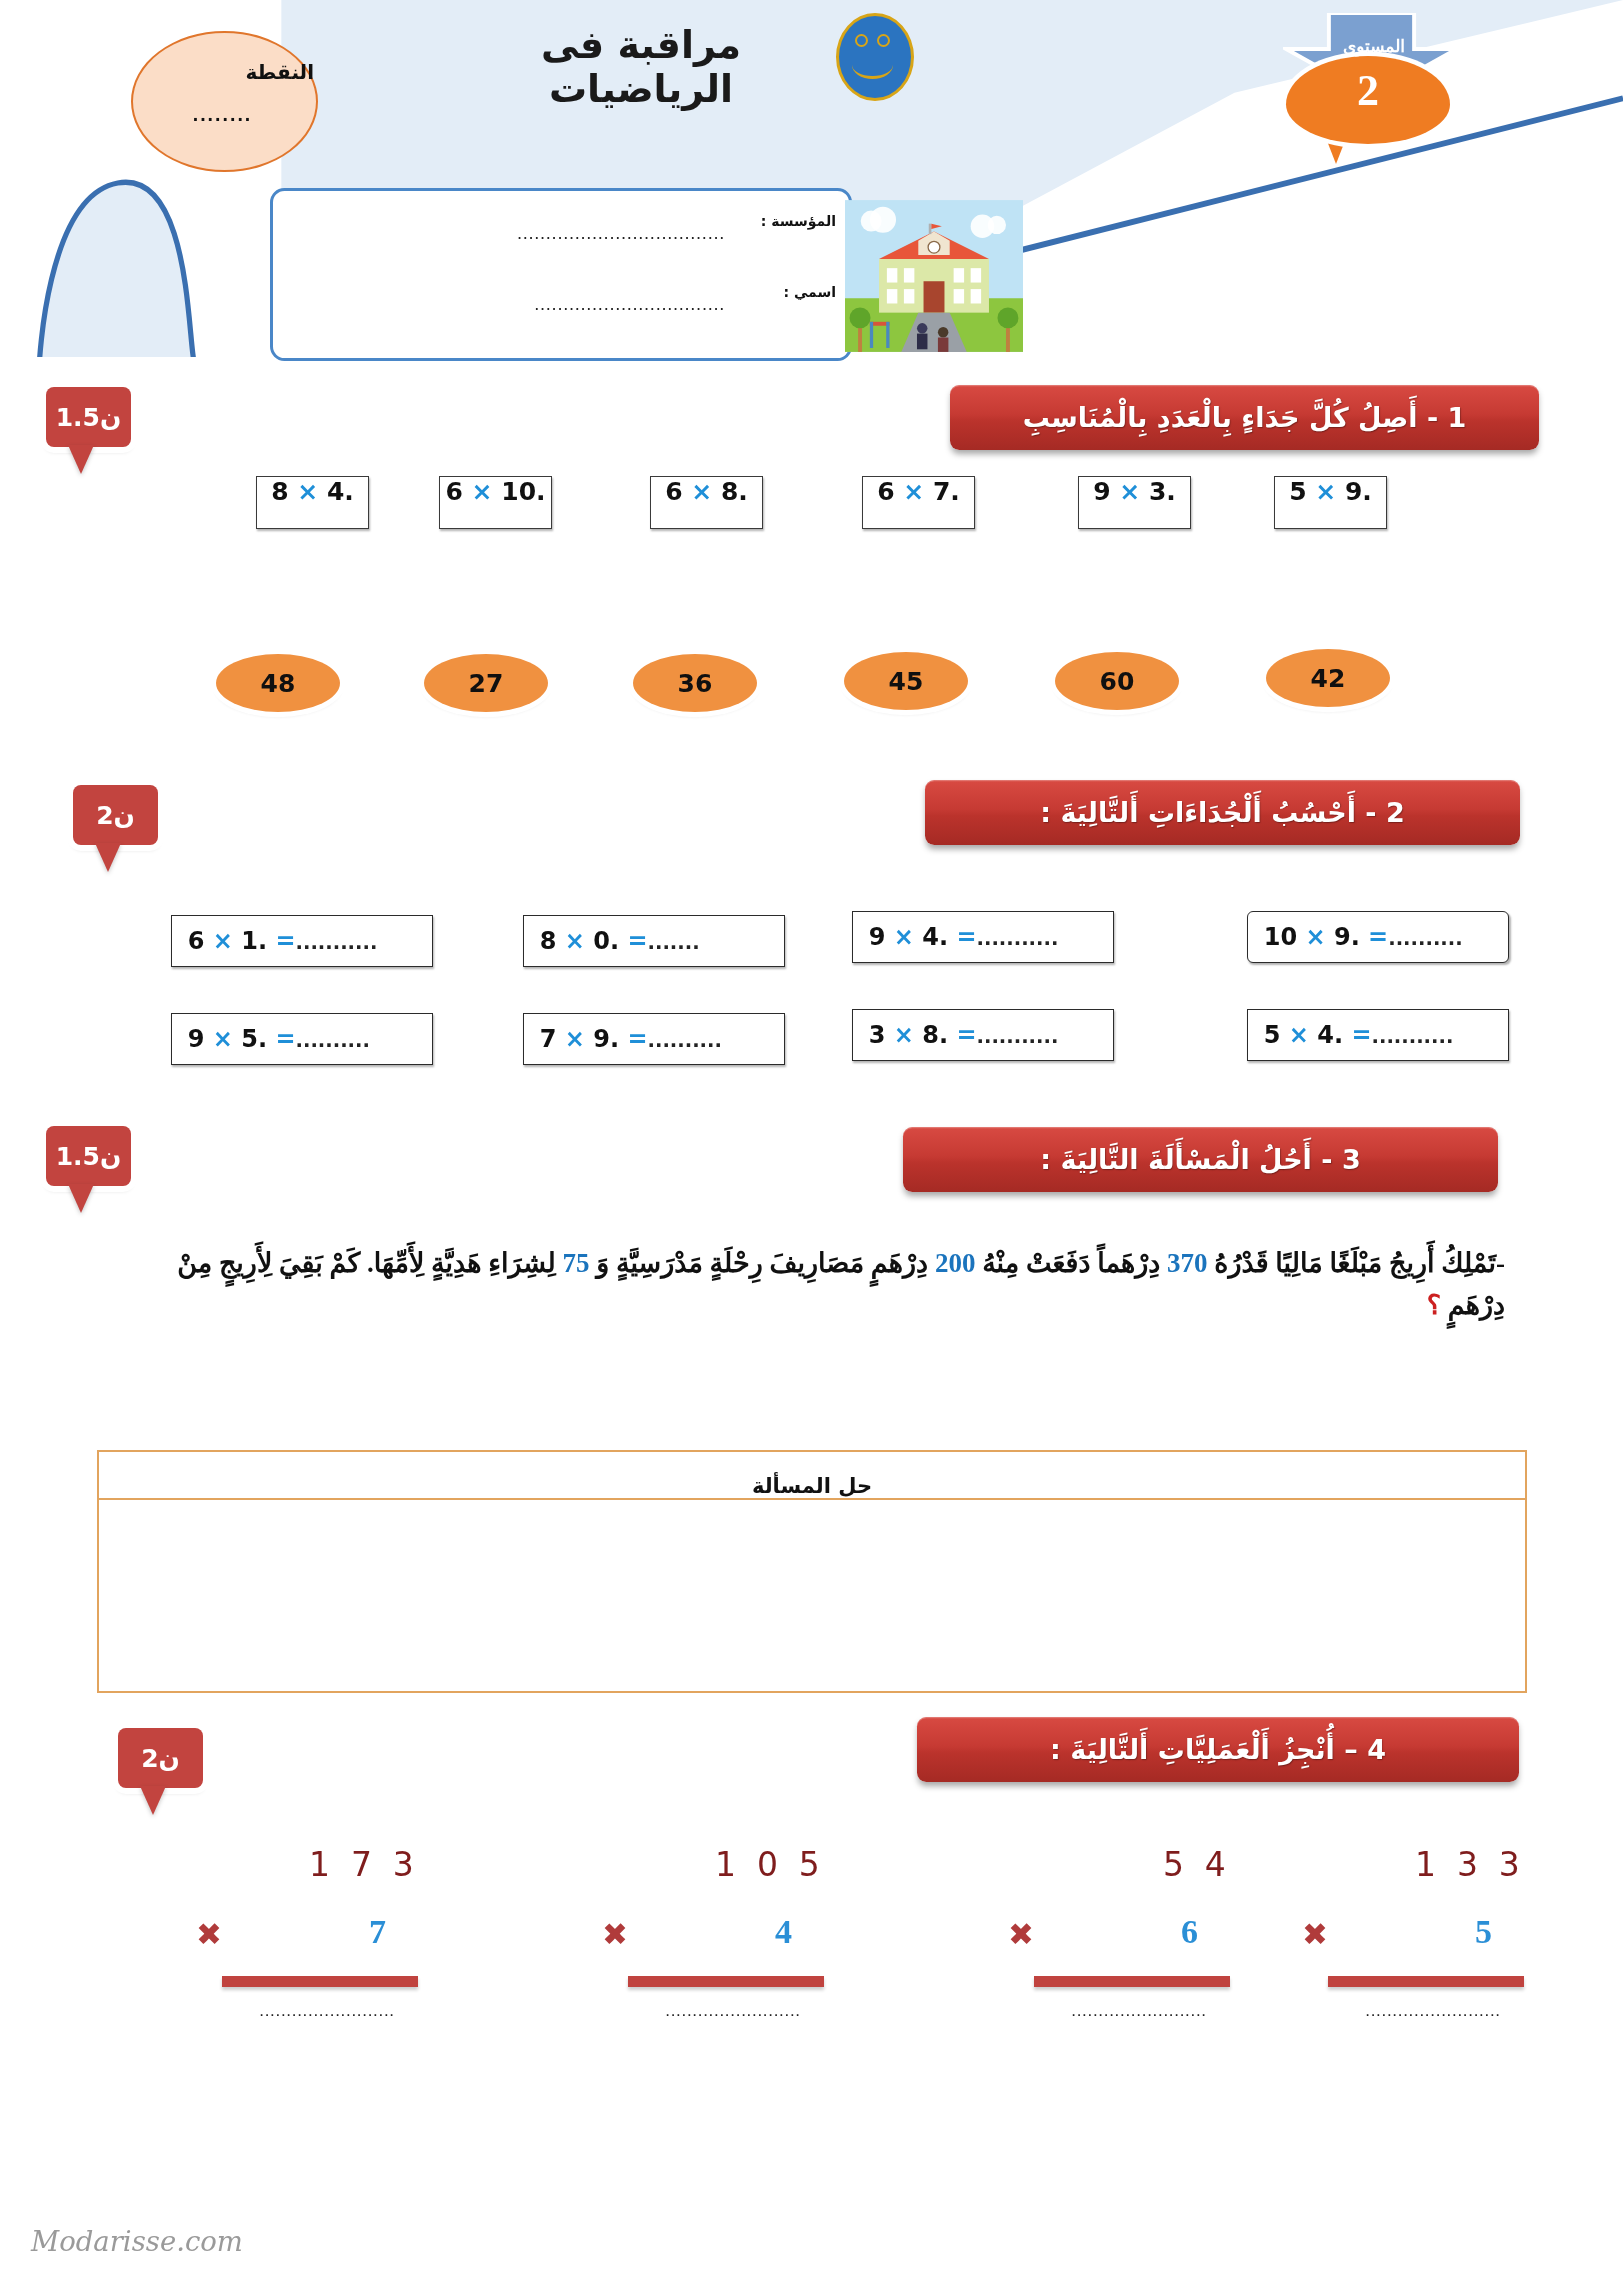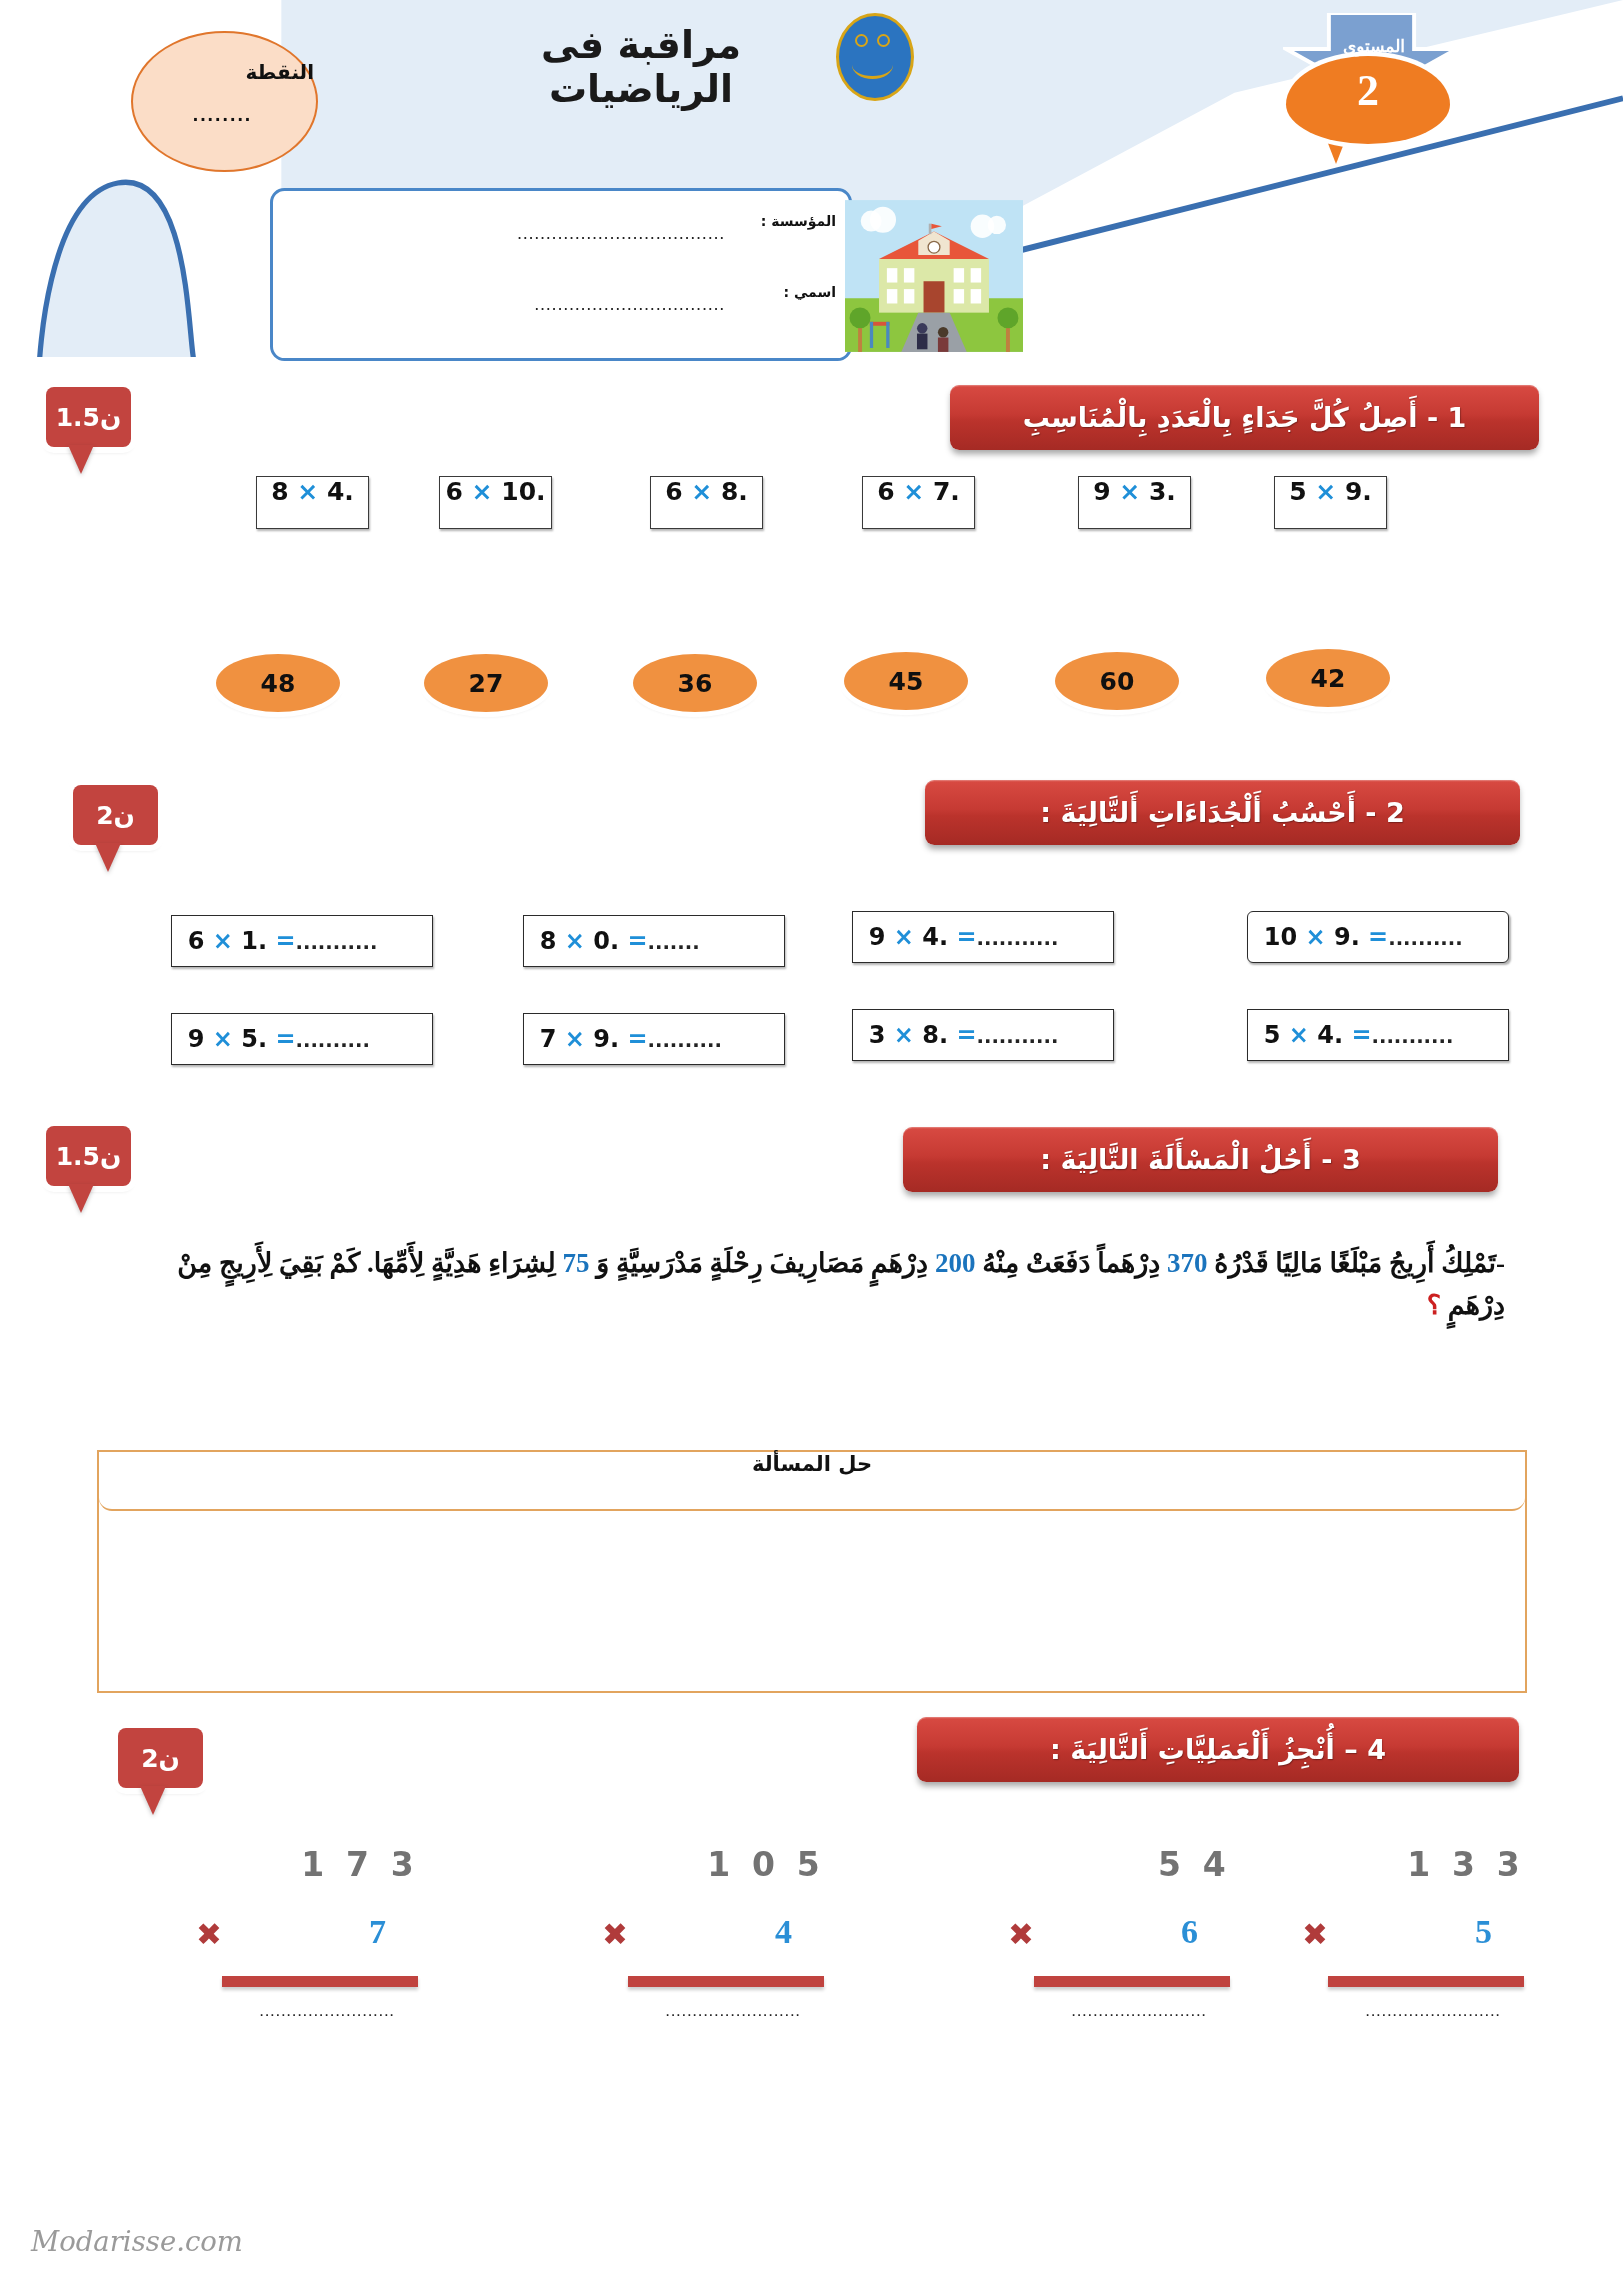--- a/index.html
+++ b/index.html
@@ -189,35 +189,35 @@
   }
   .problem-text .num{color:#1b74bd;font-weight:bold;}
   .problem-text .qm{color:#cc2020;font-weight:bold;}
 
   
   .ans-frame{
     position:absolute;left:97px;top:1450px;width:1430px;height:243px;
     border:2.6px solid #e2a45e;background:#ffffff;box-sizing:border-box;
   }
   .ans-frame-head{
-    position:absolute;left:0;top:0;width:100%;height:59px;
+    position:absolute;left:0;top:0;width:100%;height:48px;
     border-bottom:2.6px solid #e2a45e;box-sizing:border-box;
-    display:flex;align-items:flex-start;justify-content:center;border-radius:13px;
+    display:flex;align-items:flex-end;justify-content:center;
   }
   .ans-frame-head span{font-size:21px;font-weight:bold;color:#111;font-family:"DejaVu Sans", sans-serif;}
   .ans-line{
     position:absolute;left:85px;width:1263px;height:1.3px;
     font-size:19.6px;color:#1a1a1a;letter-spacing:0.7px;overflow:hidden;white-space:nowrap;
     line-height:0;
   }
 
   
   .vmul{position:absolute;width:262px;}
   .vmul .top{
-    position:absolute;right:39px;top:0;font-size:33px;font-weight:bold;color:#737373;
+    position:absolute;right:39px;top:0;font-size:33px;font-weight:normal;color:#7f1d1d;
     font-family:"DejaVu Sans", sans-serif;letter-spacing:5.2px;direction:ltr;
   }
   .vmul .opsign{
     position:absolute;left:0;top:71px;font-size:31px;font-weight:bold;color:#b03b3b;
     font-family:"DejaVu Sans", sans-serif;
   }
   .vmul .mult{
     position:absolute;right:72px;top:68px;font-size:34px;font-weight:bold;color:#2b8fd6;
     font-family:"Liberation Serif", serif;direction:ltr;
   }

